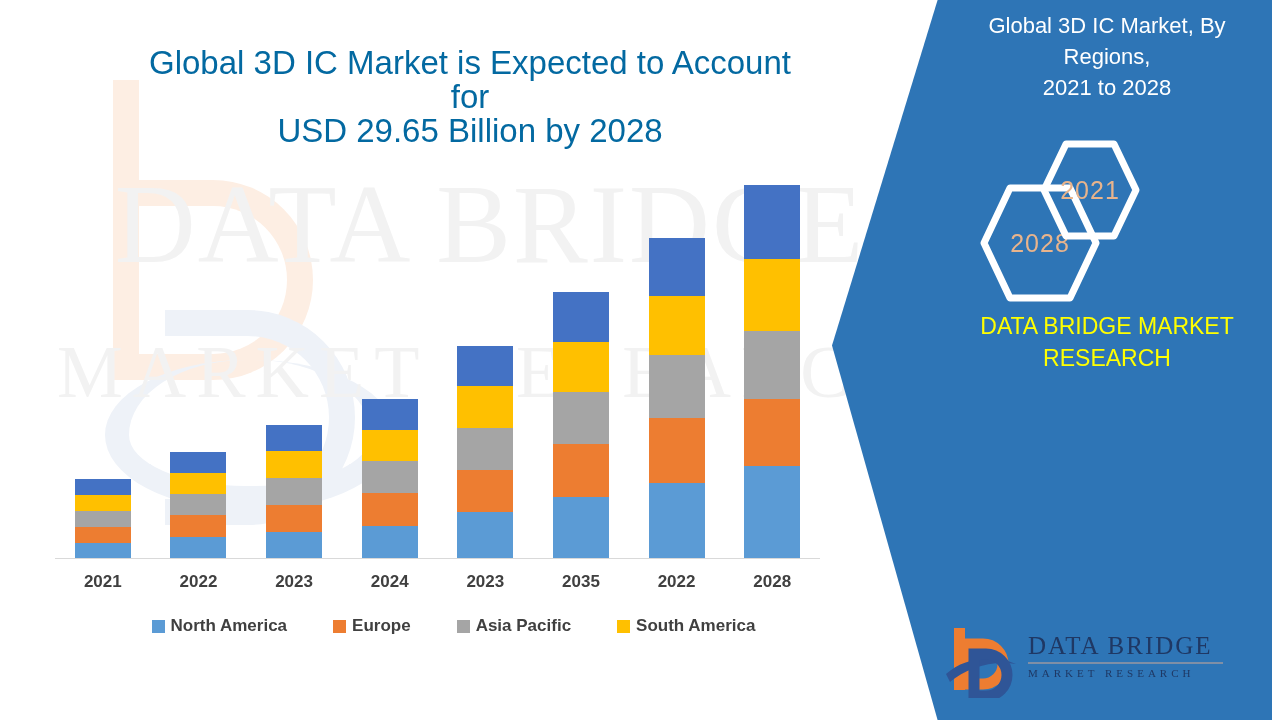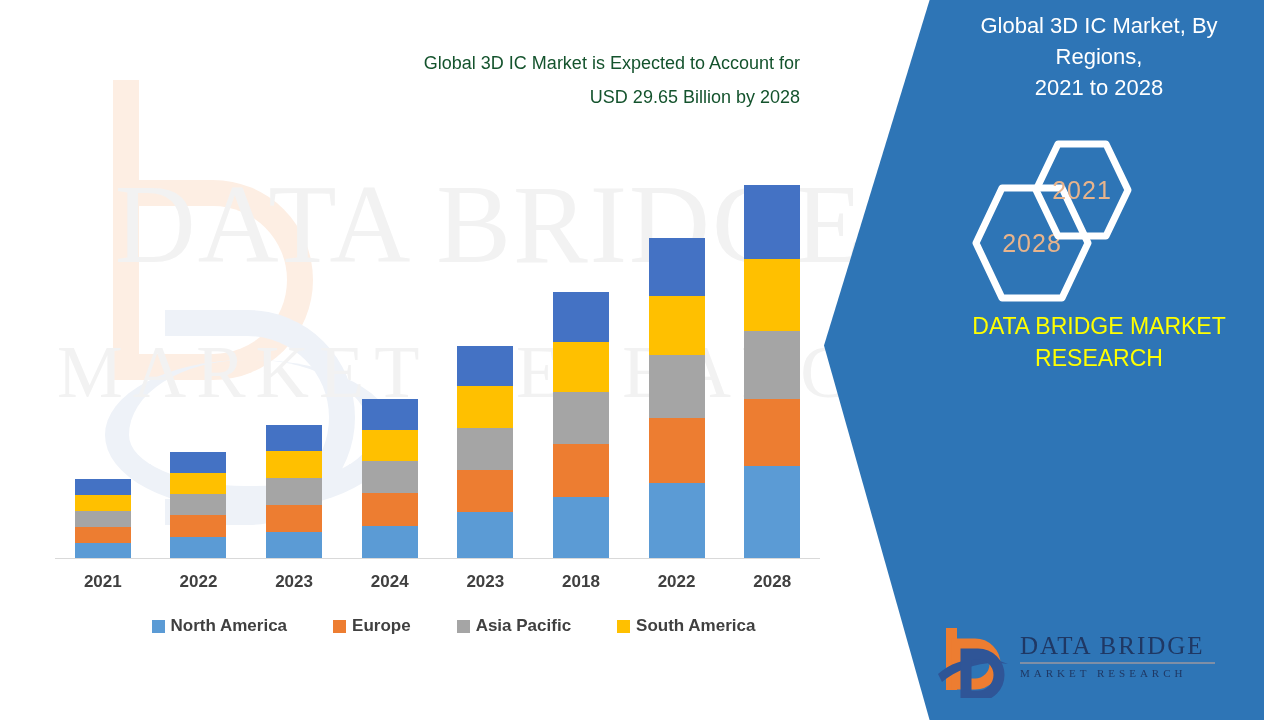--- a/index.html
+++ b/index.html
@@ -31,21 +31,21 @@
     position:absolute; left:0; width:980px; text-align:center;
     color:#f2f2f2; font-family:"Liberation Serif", serif; letter-spacing:2px;
     white-space:nowrap; user-select:none;
   }
   #wm-line1 { top:160px; font-size:112px; }
   #wm-line2 { top:330px; font-size:74px; letter-spacing:10px; }
 
   
   #chart-title {
     position:absolute; left:140px; top:46px; width:660px;
-    text-align:right; color:#14532d; font-size:18px; line-height:34px;
+    text-align:center; color:#0369a1; font-size:33px; line-height:34px;
   }
 
   
   #plot {
     position:absolute; left:55px; top:150px; width:765px; height:409px;
   }
   #axis-line {
     position:absolute; left:55px; top:558px; width:765px; height:1px; background:#d9d9d9;
   }
   .bar-group {
@@ -65,21 +65,21 @@
   #legend {
     position:absolute; left:55px; top:616px; width:765px;
     display:flex; align-items:center; justify-content:center; gap:14px;
   }
   .legend-item { display:flex; align-items:center; gap:6px;padding-left:32px; }
   .legend-swatch { width:13px; height:13px; flex:0 0 auto; }
   .legend-label { font-size:17px; color:#404040; font-weight:bold; white-space:nowrap; }
 
   
   #right-panel {
-    position:absolute; right:16px; top:0; width:440px; height:720px;
+    position:absolute; right:8px; top:0; width:440px; height:720px;
     background:#2E75B6;
     clip-path: polygon(24% 0, 100% 0, 100% 100%, 24% 100%, 0 48%);
   }
   #panel-title {
     position:absolute; left:120px; top:10px; width:310px;
     text-align:center; color:#ffffff; font-size:22px; line-height:31px;
   }
 
   
   .hex { position:absolute; display:flex; align-items:center; justify-content:center; }
@@ -187,21 +187,21 @@
           <div class="seg" style="height: 74px; background: rgb(68, 114, 196);"></div>
         </div>
       </div>
     <div id="axis-line"></div>
     <div id="x-labels">
         <div class="x-label" style="left: 2.8125px;">2021</div>
         <div class="x-label" style="left: 98.4375px;">2022</div>
         <div class="x-label" style="left: 194.062px;">2023</div>
         <div class="x-label" style="left: 289.688px;">2024</div>
         <div class="x-label" style="left: 385.312px;">2023</div>
-        <div class="x-label" style="left: 480.938px;">2018</div>
+        <div class="x-label" style="left: 480.938px;">2035</div>
         <div class="x-label" style="left: 576.562px;">2022</div>
         <div class="x-label" style="left: 672.188px;">2028</div>
       </div>
     <div id="legend">
         <div class="legend-item">
           <span class="legend-swatch" style="background: rgb(91, 155, 213);"></span>
           <span class="legend-label">North America</span>
         </div>
         <div class="legend-item">
           <span class="legend-swatch" style="background: rgb(237, 125, 49);"></span>

